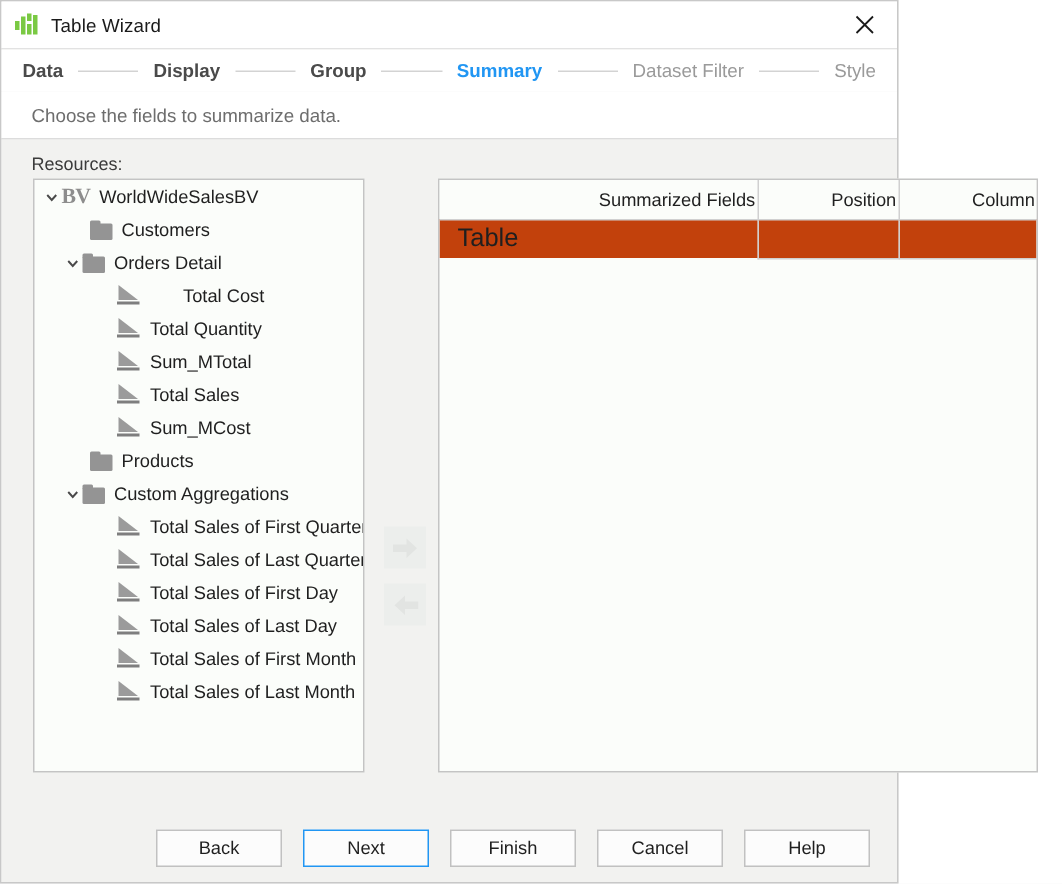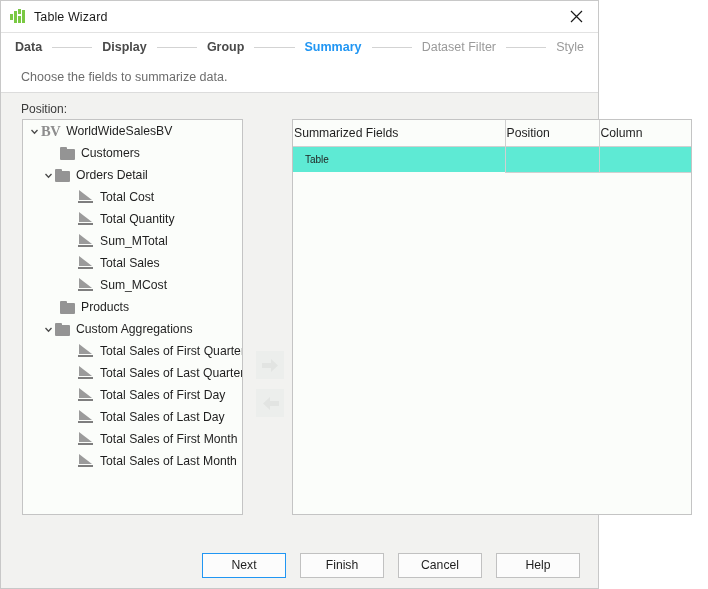--- a/index.html
+++ b/index.html
@@ -226,28 +226,28 @@
     table-layout: fixed;
   }
   #fields-table th {
     height: 26px;
     font-size: 12.2px;
     font-weight: normal;
     color: #1f1f1f;
     border-right: 1px solid #d0d0d0;
     border-bottom: 1px solid #d0d0d0;
     background: #fbfdfa;
-    text-align: left;
+    text-align: right;
   }
   #fields-table th:last-child { border-right: none; }
   #fields-table td {
     height: 26px;
-    font-size: 10px;
+    font-size: 17px;
     color: #1f1f1f;
-    background: #5eead4;
+    background: #c2410c;
     padding: 0 0 0 12px;
     margin-top: 15px;
   }
   #fields-table td.cellbox {
     border: 1px solid #d0d0d0;
     border-top: none;
     padding: 0;
   }
 
   
@@ -315,21 +315,21 @@
     </div>
   </div>
 
   <div id="subtitle-row">
     <span id="subtitle">Choose the fields to summarize data.</span>
   </div>
   <div id="header-sep"></div>
 
   <div id="body">
 
-    <span id="resources-label">Position:</span>
+    <span id="resources-label">Resources:</span>
 
     <div id="tree-panel">
 
       <div class="tree-row" style="padding-left:5px;">
         <span class="chev">
           <svg width="9" height="9" viewBox="0 0 9 9">
               <path d="M1.5,3 L4.5,6.3 L7.5,3" stroke="#4a4a4a" stroke-width="1.3" fill="none"></path>
             </svg>
         </span>
         <span class="bv-icon">BV</span>
@@ -350,21 +350,21 @@
               <path d="M1.5,3 L4.5,6.3 L7.5,3" stroke="#4a4a4a" stroke-width="1.3" fill="none"></path>
             </svg>
         </span>
         <span class="folder-icon">
             <span class="tab"></span>
             <span class="bod"></span>
           </span>
         <span class="label">Orders Detail</span>
       </div>
 
-      <div class="tree-row" style="padding-left:55px;">
+      <div class="tree-row" style="padding-left:55px;gap:22px;">
         <span class="field-icon">
             <span class="tri"></span>
             <span class="base"></span>
           </span>
         <span class="label">Total Cost</span>
       </div>
 
       <div class="tree-row" style="padding-left:55px;">
         <span class="field-icon">
             <span class="tri"></span>
@@ -510,19 +510,20 @@
             <td class="cellbox"></td>
             <td class="cellbox"></td>
           </tr>
         </tbody>
       </table>
     </div>
 
   </div>
 
   <div id="footer">
+    <button class="btn">Back</button>
     <button class="btn focus">Next</button>
     <button class="btn">Finish</button>
     <button class="btn">Cancel</button>
     <button class="btn">Help</button>
   </div>
 
 </div>
 
 </body></html>

